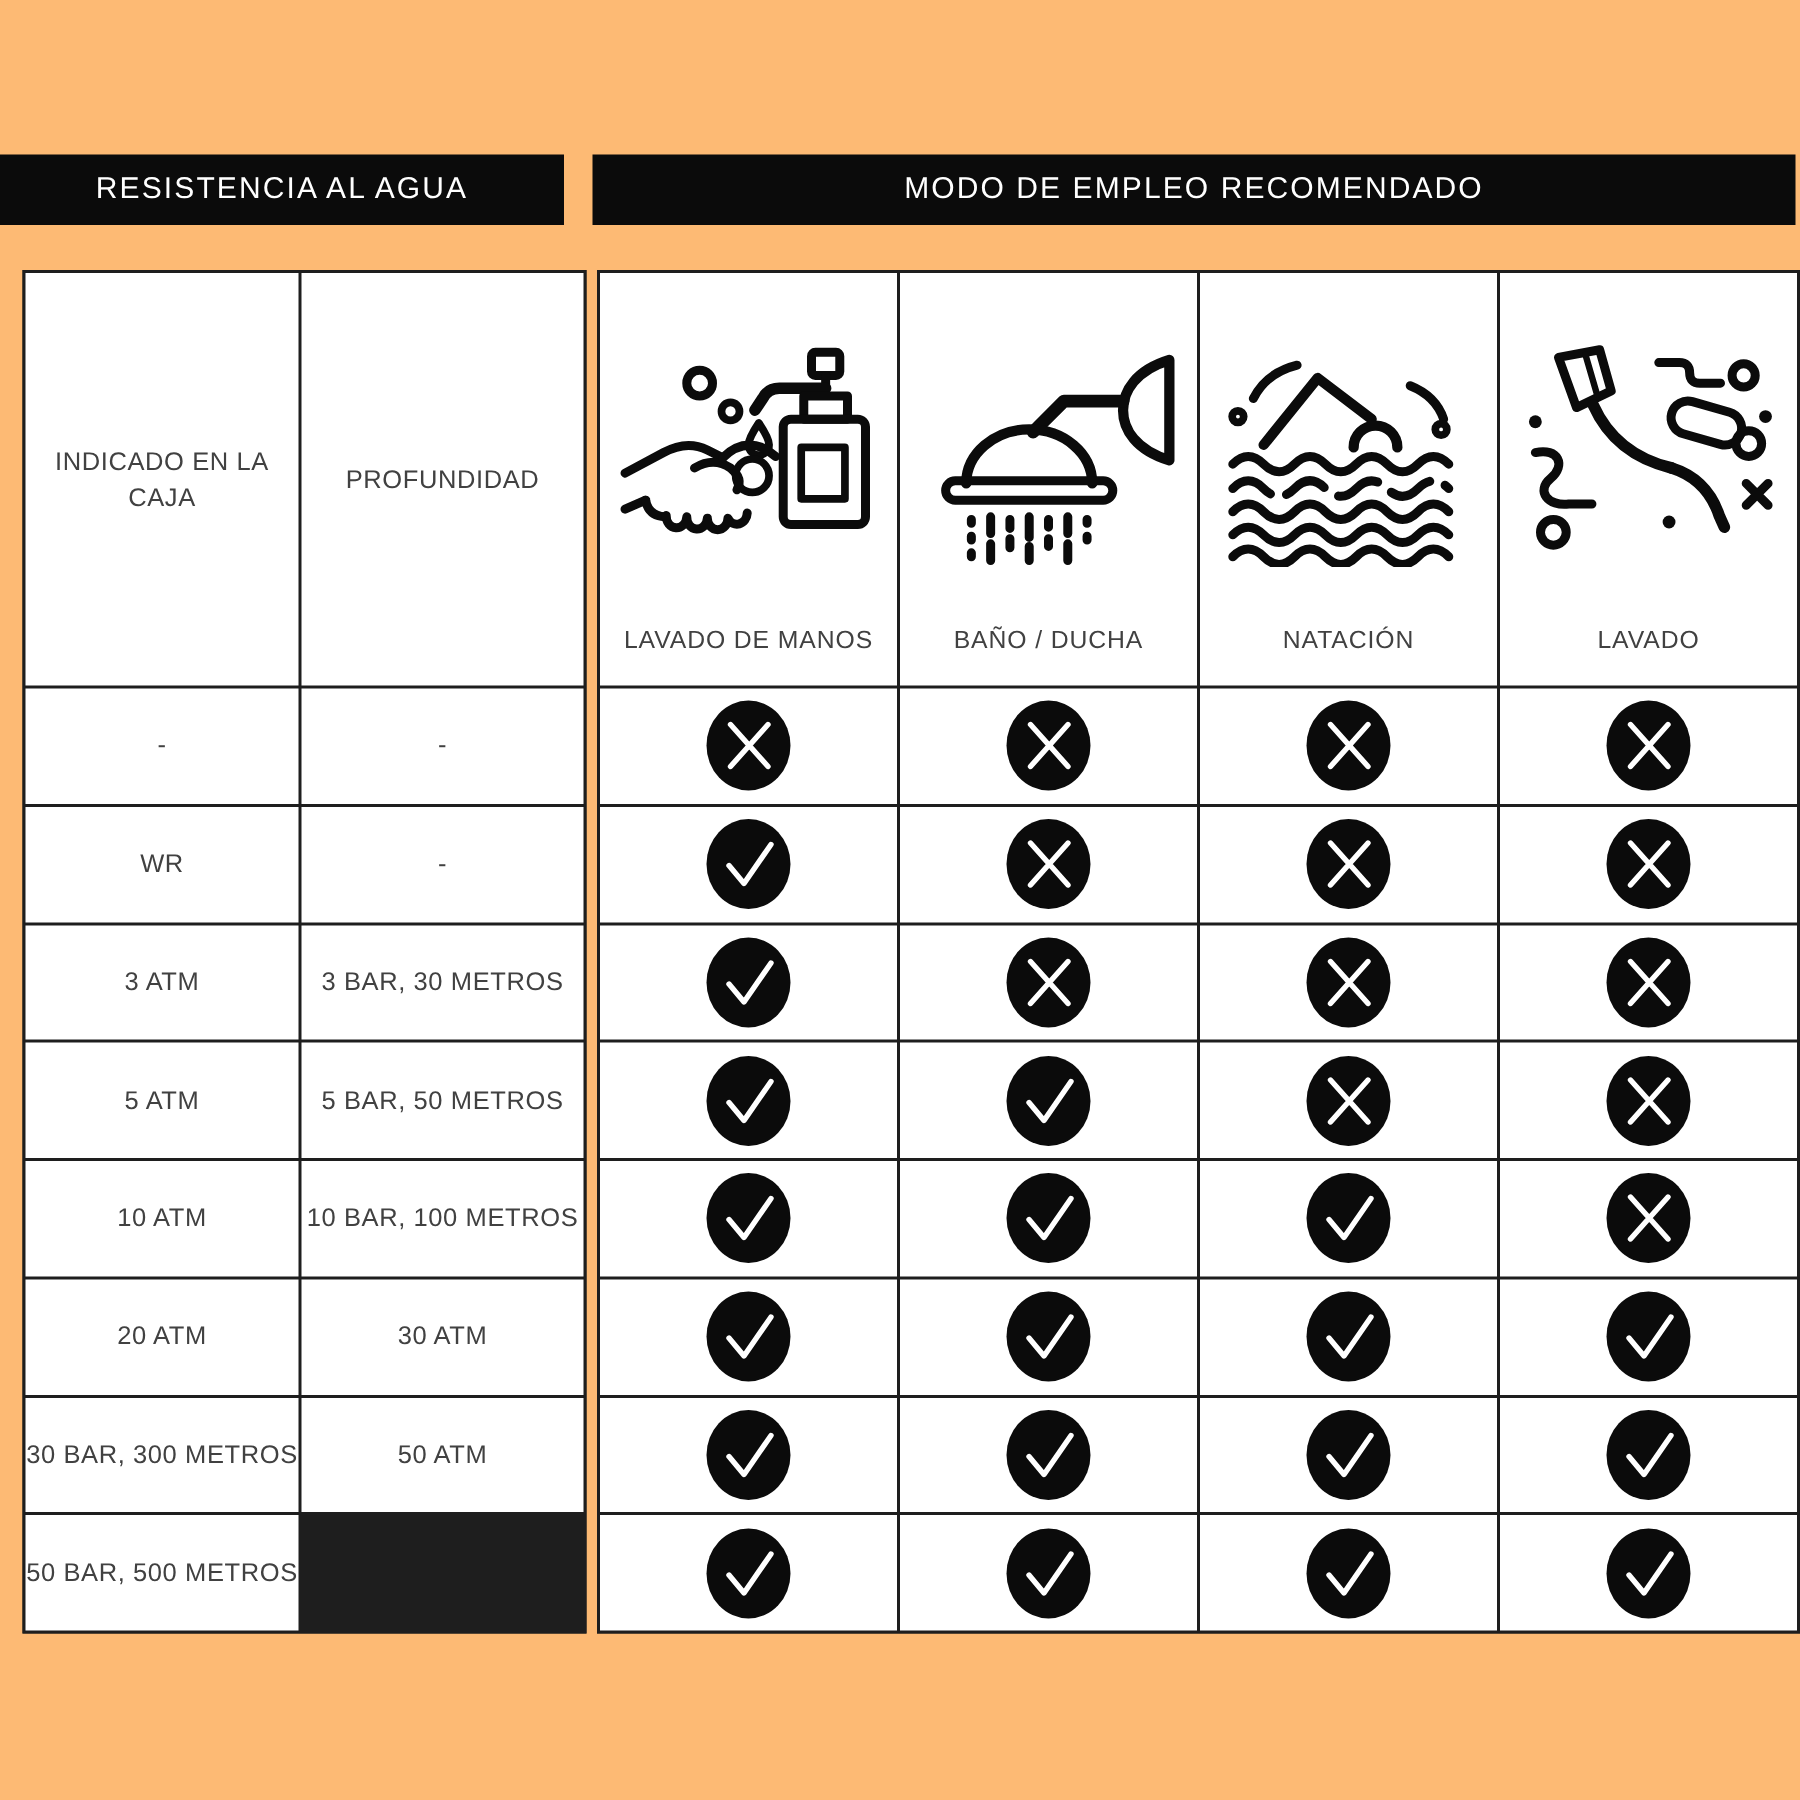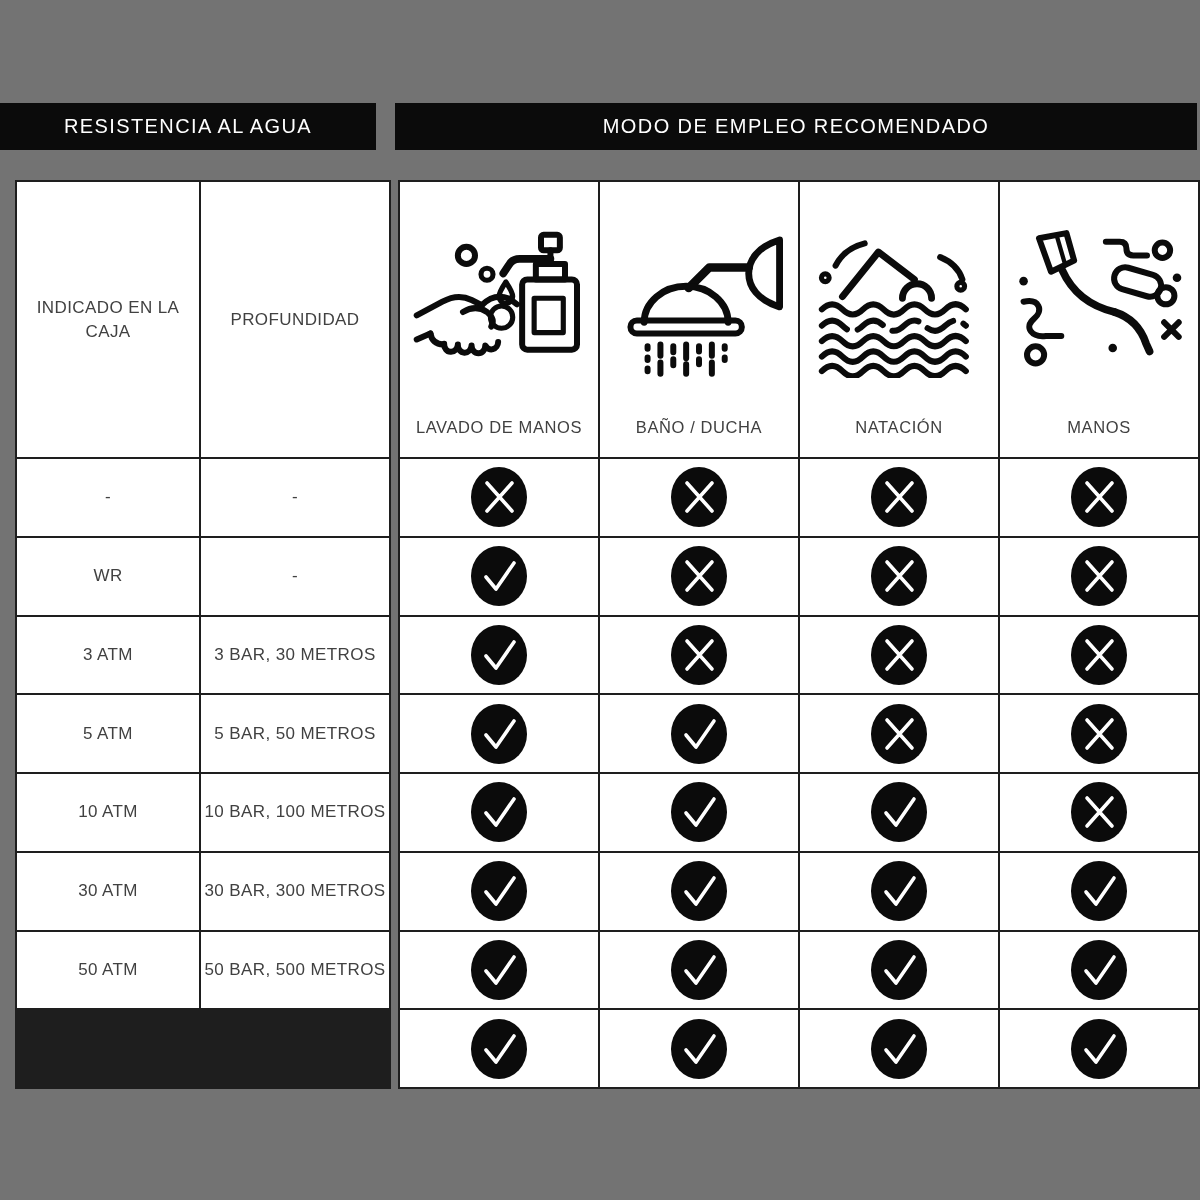--- a/index.html
+++ b/index.html
@@ -1,18 +1,18 @@
 <!DOCTYPE html>
 <html lang="es"><head>
 <meta charset="utf-8">
 <title>Resistencia al agua</title>
 <style>
   html,body{margin:0;padding:0;background:#ffffff;}
   .page{
-    position:relative;width:1200px;height:1200px;background:#737373;
+    position:relative;width:1200px;height:1200px;background:#fdba74;
     font-family:"Liberation Sans", sans-serif;color:#414141;overflow:hidden;
   }
   
   .bar{
     position:absolute;top:103px;height:47px;background:#0b0b0b;color:#ffffff;
     display:flex;align-items:center;justify-content:center;
     font-size:20px;letter-spacing:1.4px;font-weight:400;white-space:nowrap;
   }
   .bar-left{left:0;width:376px;}
   .bar-right{left:395px;width:802px;}
@@ -58,20 +58,21 @@
     <div class="cell">-</div>
     <div class="cell">-</div>
     <div class="cell">WR</div>
     <div class="cell">-</div>
     <div class="cell">3 ATM</div>
     <div class="cell">3 BAR, 30 METROS</div>
     <div class="cell">5 ATM</div>
     <div class="cell">5 BAR, 50 METROS</div>
     <div class="cell">10 ATM</div>
     <div class="cell">10 BAR, 100 METROS</div>
+    <div class="cell">20 ATM</div>
     <div class="cell">30 ATM</div>
     <div class="cell">30 BAR, 300 METROS</div>
     <div class="cell">50 ATM</div>
     <div class="cell">50 BAR, 500 METROS</div>
   </div>
 
   <div class="grid grid-right">
 
     <div class="cell icon-cell">
       <div class="icon-box">
@@ -147,21 +148,21 @@
           <path d="M108 16 h16 q8 0 8 8 q0 8 8 8 h16"></path>
           <path d="M12 86 c18 -4 24 10 12 20 c-12 10 -2 22 14 20 h18"></path>
           <circle cx="26" cy="148" r="10"></circle>
           <circle cx="174" cy="26" r="9"></circle>
           <circle cx="12" cy="62" r="5" fill="#0b0b0b" stroke="none"></circle>
           <circle cx="191" cy="58" r="5" fill="#0b0b0b" stroke="none"></circle>
           <circle cx="116" cy="140" r="5" fill="#0b0b0b" stroke="none"></circle>
           <path d="M176 110 l17 17 M193 110 l-17 17"></path>
         </svg>
       </div>
-      <div class="icon-label">MANOS</div>
+      <div class="icon-label">LAVADO</div>
     </div>
 
     <div class="cell">
         <div class="mark">
           <svg viewBox="0 0 56 60" fill="none" stroke="#ffffff" stroke-width="3.6" stroke-linecap="round">
             <path d="M16 16 L41 44 M41 16 L16 44"></path>
           </svg>
         </div>
       </div>
     <div class="cell">

